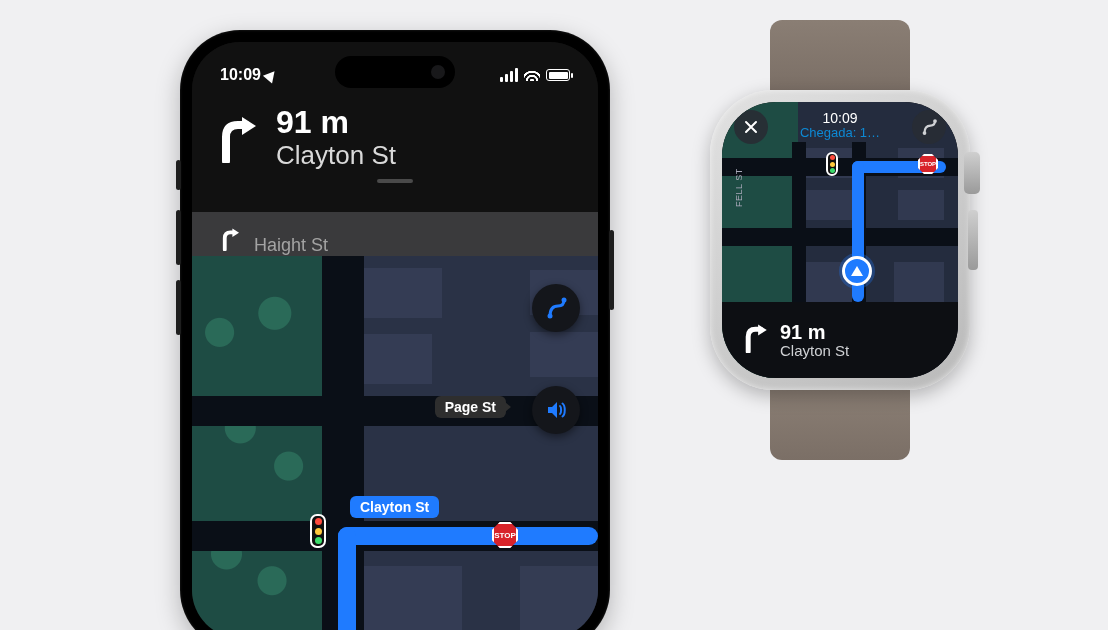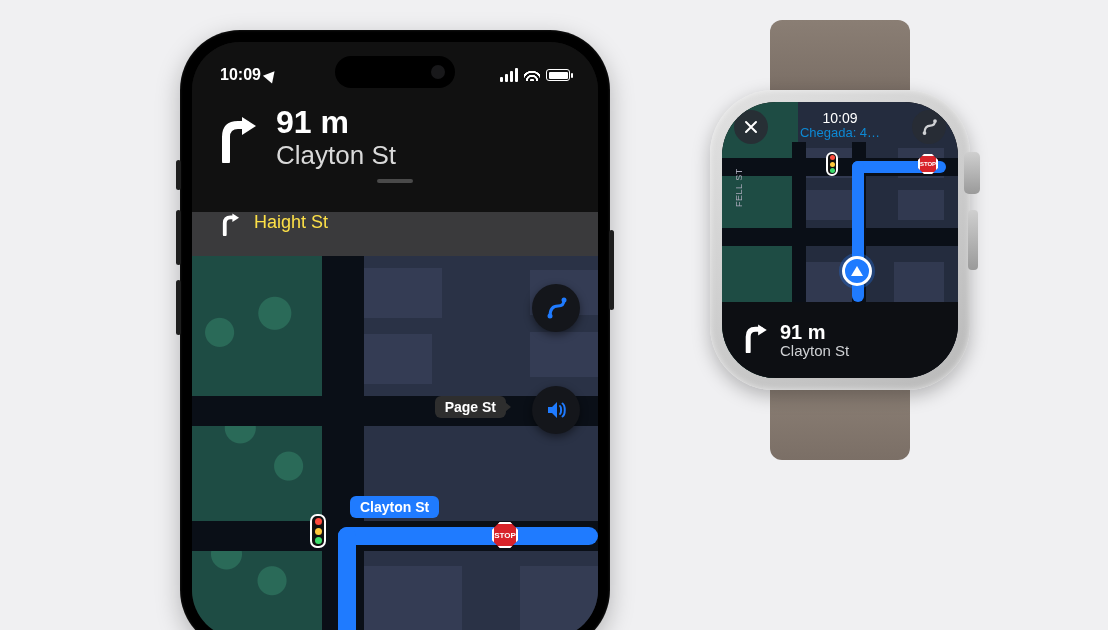--- a/index.html
+++ b/index.html
@@ -135,23 +135,23 @@
     background: #4a4a4a;
     border-radius: 3px;
   }
 
   .next-step {
     position: absolute;
     top: 170px;
     left: 0; right: 0;
     height: 44px;
     background: #3a3a3c;
-    color: #fde047;
+    color: #a3a3a3;
     display: flex;
-    align-items: flex-start;
+    align-items: flex-end;
     gap: 14px;
     padding: 0 28px;
     font-size: 18px;
     z-index: 19;
   }
 
   
   .map {
     position: absolute;
     top: 214px; left:0; right:0; bottom:0;
@@ -522,21 +522,21 @@
       </div>
 
       <div class="w-status">
         <div class="w-close">
           <svg width="14" height="14" viewBox="0 0 14 14">
               <path d="M2 2 L12 12 M12 2 L2 12" stroke="#fff" stroke-width="2" stroke-linecap="round"></path>
             </svg>
         </div>
         <div class="w-center">
           <div>10:09</div>
-          <div class="sub">Chegada: 4…</div>
+          <div class="sub">Chegada: 1…</div>
         </div>
         <div class="w-route">
           <svg width="18" height="18" viewBox="0 0 24 24">
               <path d="M6 20 Q6 10 14 10 Q20 10 20 4" stroke="#cfd1d4" stroke-width="3" fill="none" stroke-linecap="round"></path>
               <circle cx="6" cy="20" r="2.5" fill="#cfd1d4"></circle>
               <circle cx="20" cy="4" r="2.5" fill="#cfd1d4"></circle>
             </svg>
         </div>
       </div>
 

